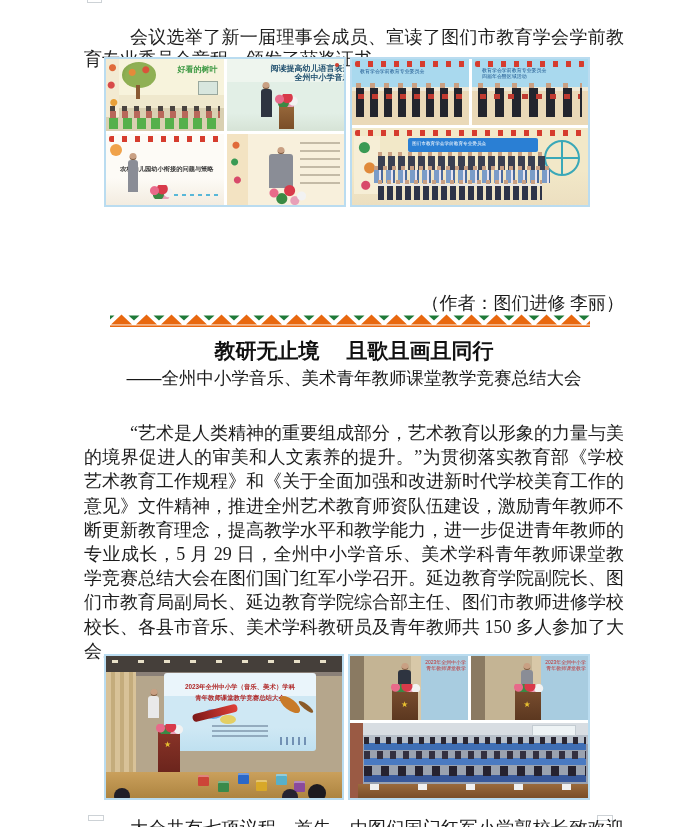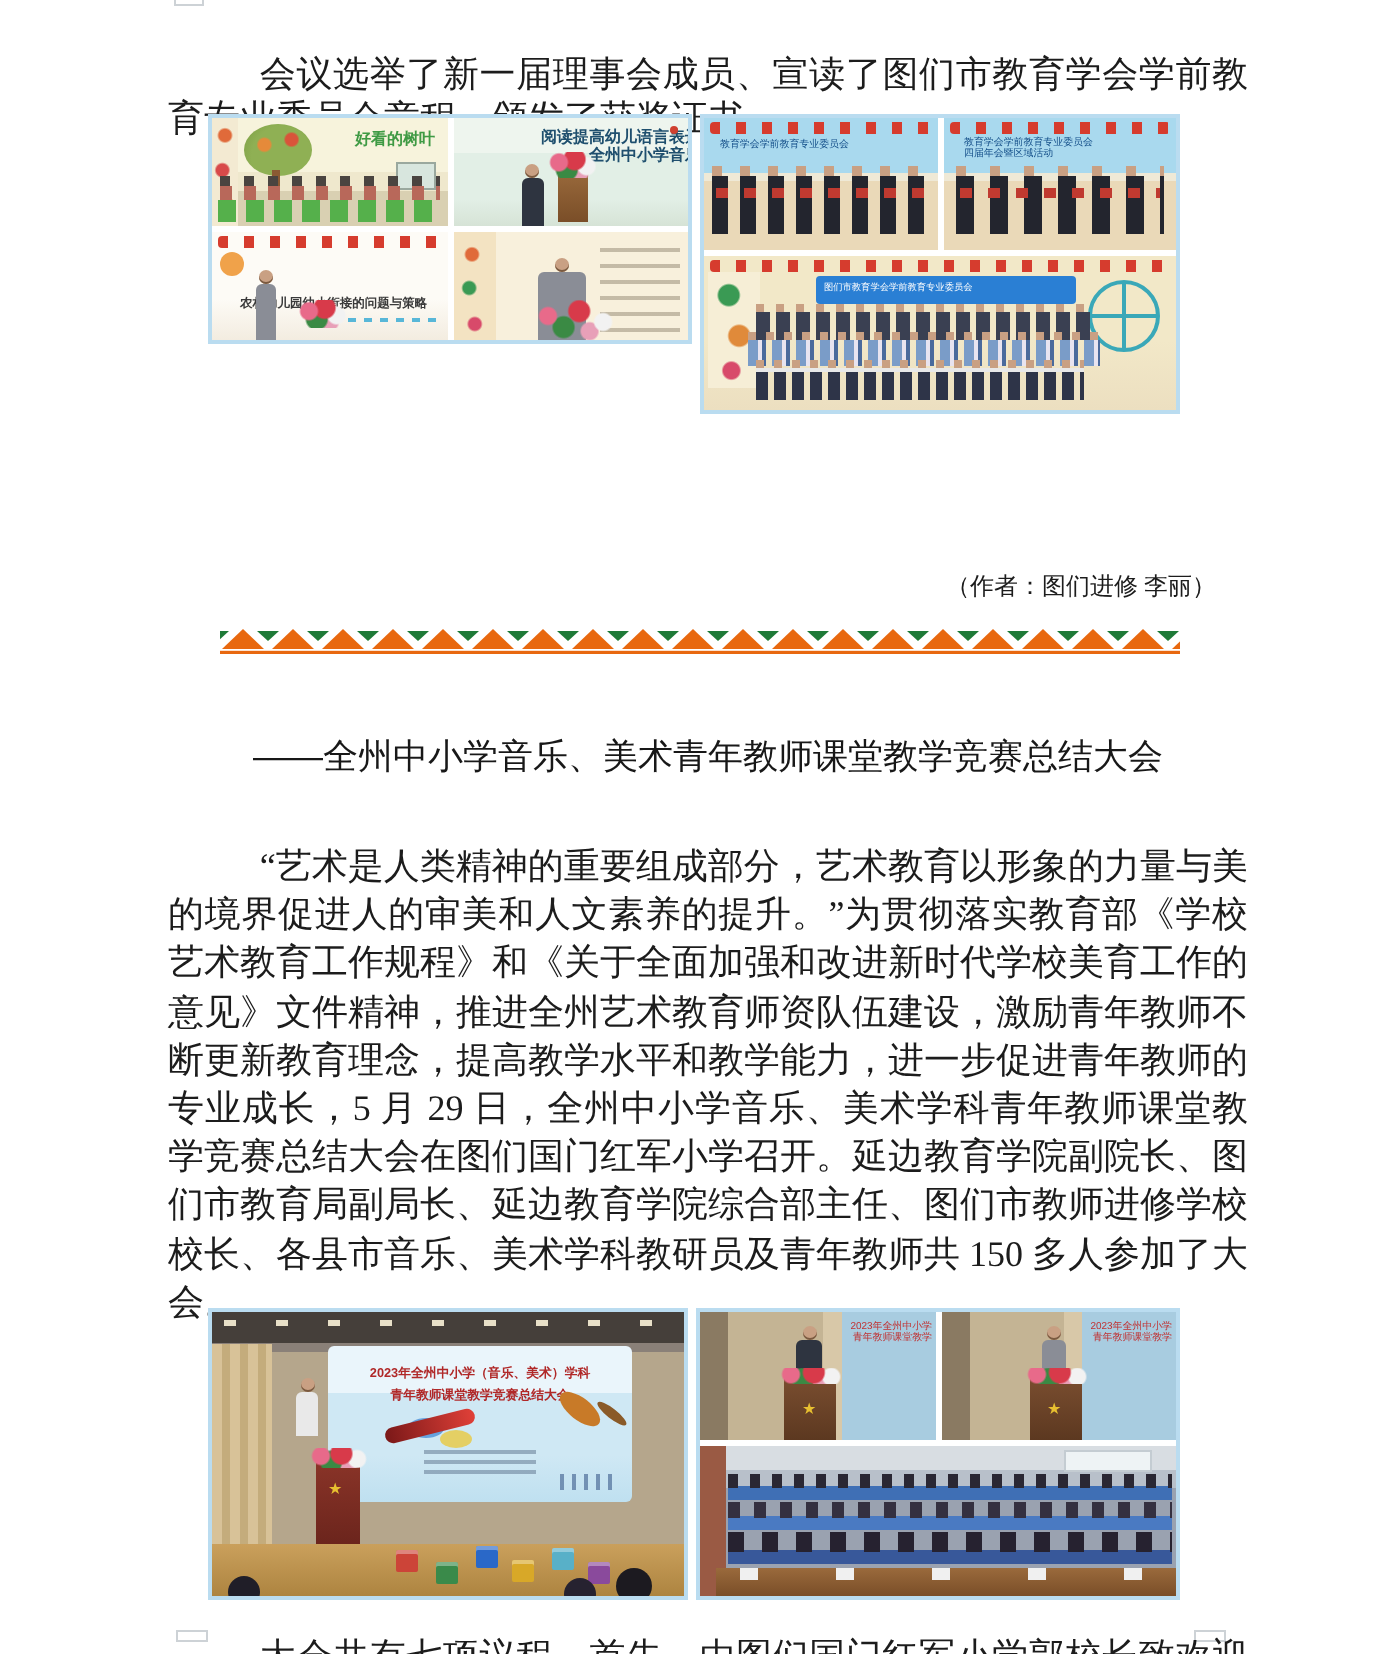--- a/index.html
+++ b/index.html
@@ -7,21 +7,21 @@
     --accent-green:#1e7a38;
     --photo-border:#badcf0;
     --ink:#1c1c1c;
   }
   html,body{margin:0;padding:0;background:#ffffff;}
   .page{position:relative;width:700px;height:827px;background:#fff;overflow:hidden;
         font-family:"Liberation Serif","DejaVu Serif",serif;color:var(--ink);}
   .para{position:absolute;left:84px;width:540px;font-size:18px;line-height:22px;
         text-align:justify;letter-spacing:0;}
   .indent{text-indent:2.55em;}
-  .author-line{position:absolute;left:68px;width:540px;font-size:12px;text-align:right;}
+  .author-line{position:absolute;left:84px;width:540px;font-size:18px;text-align:right;}
   .art-title{position:absolute;left:84px;width:540px;text-align:center;
         font-family:"Liberation Sans","DejaVu Sans",sans-serif;font-weight:bold;
         font-size:21px;color:#111;}
   .art-subtitle{position:absolute;left:84px;width:540px;text-align:center;
         font-family:"Liberation Sans","DejaVu Sans",sans-serif;font-size:17.5px;color:#181818;}
   .divider{position:absolute;left:110px;top:312px;width:480px;height:15px;}
   .tri-o{fill:var(--accent-orange);}
   .tri-g{fill:var(--accent-green);}
 
   
@@ -57,21 +57,21 @@
 <body>
 
 <div class="page">
 
   <div class="mark" style="left:87px;top:0;width:15px;height:3px;border-top:none;"></div>
   <div class="mark" style="left:88px;top:815px;width:16px;height:6px;"></div>
   <div class="mark" style="left:597px;top:815px;width:16px;height:6px;"></div>
 
   <p class="para indent" style="top:8px;">会议选举了新一届理事会成员、宣读了图们市教育学会学前教育专业委员会章程、颁发了获奖证书。</p>
 
-  <div class="pbox grid22" style="left:104px;top:57px;width:242px;height:115px;">
+  <div class="pbox grid22" style="left:104px;top:57px;width:242px;height:150px;">
 
     <div class="ph" style="background:linear-gradient(180deg,#f7f3dc 0 50%,#efe8cd 50% 68%,#d9d0b2 68% 100%);">
       <div style="position:absolute;left:16px;top:3px;width:34px;height:26px;border-radius:50%;
            background:radial-gradient(circle at 30% 40%,#e58a3a 3px,transparent 4px),
                       radial-gradient(circle at 70% 30%,#d9543a 3px,transparent 4px),
                       radial-gradient(circle at 55% 62%,#8fb054 60%,#7a9c42 100%);"></div>
       <div style="position:absolute;left:30px;top:26px;width:4px;height:14px;background:#8a5a33;"></div>
       <div style="position:absolute;left:0;top:0;width:13px;height:58px;
            background:radial-gradient(circle at 50% 15%,#e06a3a 3px,transparent 4px),
                       radial-gradient(circle at 40% 45%,#d84a4a 3px,transparent 4px),
@@ -182,20 +182,21 @@
           <polygon class="tri-o" points="1,12.5 11.5,2.5 22,12.5"></polygon>
           <polygon class="tri-g" points="18.5,3.5 29.5,3.5 24,8.5"></polygon>
           <polygon class="tri-g" points="-6.5,3.5 4.5,3.5 -1,8.5"></polygon>
         </pattern>
       </defs>
       <rect width="480" height="15" fill="url(#zz)"></rect>
       <rect y="13.4" width="480" height="1.6" class="tri-o"></rect>
     </svg>
   </div>
 
+  <div class="art-title" style="top:337px;">教研无止境　 且歌且画且同行</div>
   <div class="art-subtitle" style="top:366px;">——全州中小学音乐、美术青年教师课堂教学竞赛总结大会</div>
 
   <p class="para" style="top:403px;line-height:24.2px;text-indent:2.55em;">“艺术是人类精神的重要组成部分，艺术教育以形象的力量与美的境界促进人的审美和人文素养的提升。”为贯彻落实教育部《学校艺术教育工作规程》和《关于全面加强和改进新时代学校美育工作的意见》文件精神，推进全州艺术教育师资队伍建设，激励青年教师不断更新教育理念，提高教学水平和教学能力，进一步促进青年教师的专业成长，5 月 29 日，全州中小学音乐、美术学科青年教师课堂教学竞赛总结大会在图们国门红军小学召开。延边教育学院副院长、图们市教育局副局长、延边教育学院综合部主任、图们市教师进修学校校长、各县市音乐、美术学科教研员及青年教师共 150 多人参加了大会。</p>
 
   <div class="pbox" style="left:104px;top:654px;width:240px;height:146px;">
     <div class="ph" style="width:100%;height:100%;
          background:linear-gradient(180deg,#453f3a 0 11%,#8a8078 11% 14%,#b5a68c 14% 100%);">
       <div style="position:absolute;left:6px;right:6px;top:4px;height:3px;
            background:repeating-linear-gradient(90deg,#e8e0c8 0 6px,transparent 6px 26px);"></div>
       <div style="position:absolute;left:0;top:16px;width:30px;bottom:24px;

